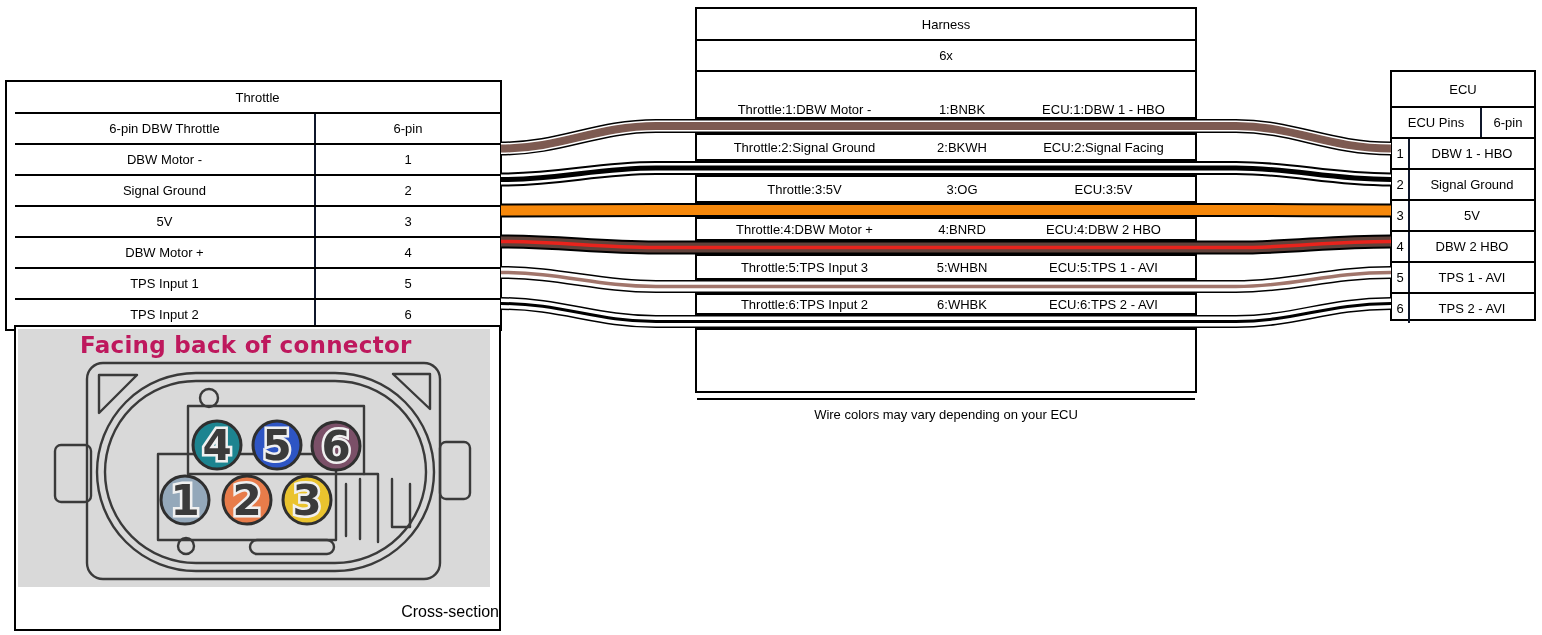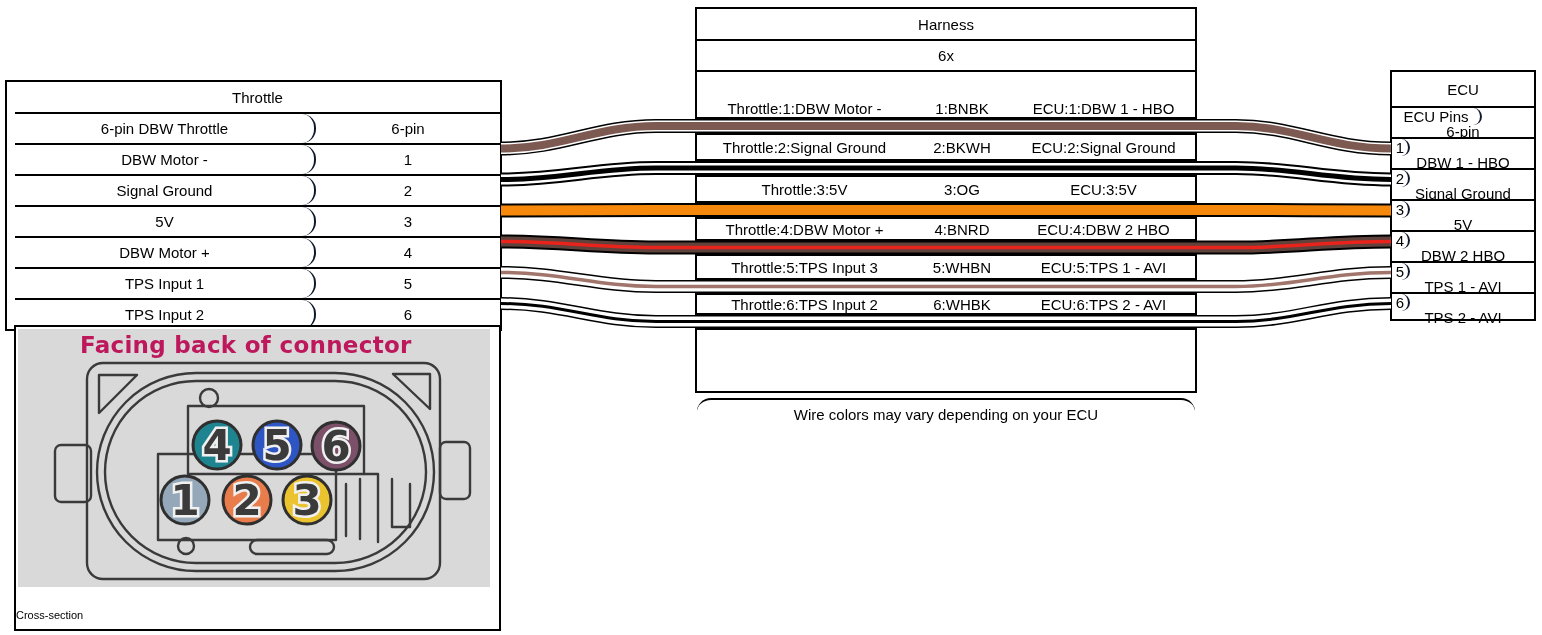--- a/index.html
+++ b/index.html
@@ -3,35 +3,35 @@
 <meta charset="utf-8">
 <style>
   html,body{margin:0;padding:0;background:#ffffff;}
   .canvas{position:relative;width:1542px;height:635px;background:#ffffff;
           font-family:"Liberation Sans",sans-serif;color:#000;overflow:hidden;}
 
   
   .dtable{position:absolute;background:#fff;border:2px solid #000;box-sizing:border-box;z-index:1;}
   .trow{display:flex;box-sizing:border-box;}
   .cell{display:flex;align-items:center;justify-content:center;box-sizing:border-box;
-        font-size:15px;white-space:nowrap;overflow:hidden;border-radius:14px;}
+        font-size:13px;white-space:nowrap;overflow:hidden;}
   .btop{border-top:2px solid #000;}
   .bright{border-right:2px solid #0f172a;}
 
   
   .throttle{left:5px;top:80px;width:497px;height:251px;padding-left:8px;}
   .throttle .t-title{height:30px;}
   .throttle .hrow,.throttle .drow{height:31px;}
   .throttle .c1{width:301px;}
   .throttle .c2{flex:1;}
 
   
   .ecu{left:1390px;top:70px;width:146px;height:251px;}
   .ecu .t-title{height:34px;}
-  .ecu .hrow,.ecu .drow{height:31px;flex-direction:column;}
+  .ecu .hrow,.ecu .drow{height:31px;}
   .ecu .hc1{width:90px;}
   .ecu .hc2{flex:1;}
   .ecu .pc{width:18px;}
   .ecu .lc{flex:1;}
 
   
   .harness{left:695px;top:7px;width:502px;height:386px;}
   .harness .h-title{height:30px;}
   .harness .h-sub{height:31px;}
   .h-textrow{display:flex;box-sizing:border-box;border-top:2px solid #000;border-bottom:2px solid #000;}
@@ -43,21 +43,21 @@
   .wire-gap{box-sizing:border-box;}
   .h-spacer{height:33px;border-top:2px solid #000;box-sizing:border-box;}
   .h-note{height:30px;border-top:2px solid #000;box-sizing:border-box;margin-top:37px;}
 
   
   .panel{position:absolute;left:14px;top:325px;width:487px;height:306px;
          border:2px solid #000;box-sizing:border-box;background:#fff;z-index:1;}
   .photo{position:absolute;left:2px;top:2px;width:472px;height:258px;background:#d9d9d9;}
   .photo-title{position:absolute;left:62px;top:3px;font-family:"DejaVu Sans",sans-serif;
                font-weight:700;font-size:23px;color:#be185d;letter-spacing:0.3px;}
-  .cross-caption{position:absolute;left:0;bottom:8px;width:100%;text-align:left;font-size:11px;}
+  .cross-caption{position:absolute;left:0;bottom:8px;width:100%;text-align:right;font-size:16px;}
 
   .sketch-line{stroke:#3a3a3a;stroke-width:2.4;fill:none;stroke-linecap:round;stroke-linejoin:round;}
 
   
   .wires-svg{position:absolute;left:0;top:0;z-index:5;pointer-events:none;}
 </style>
 </head>
 <body>
 
 <div class="canvas">
@@ -116,21 +116,21 @@
         <div class="h-textrow h-first" style="height: 49px;">
           <div class="cell hcol1">Throttle:1:DBW Motor -</div>
           <div class="cell hcol2">1:BNBK</div>
           <div class="cell hcol3">ECU:1:DBW 1 - HBO</div>
         </div>
         <div class="wire-gap" style="height: 14px;"></div>
 
         <div class="h-textrow" style="height: 28px;">
           <div class="cell hcol1">Throttle:2:Signal Ground</div>
           <div class="cell hcol2">2:BKWH</div>
-          <div class="cell hcol3">ECU:2:Signal Ground</div>
+          <div class="cell hcol3">ECU:2:Signal Facing</div>
         </div>
         <div class="wire-gap" style="height: 14px;"></div>
 
         <div class="h-textrow" style="height: 28px;">
           <div class="cell hcol1">Throttle:3:5V</div>
           <div class="cell hcol2">3:OG</div>
           <div class="cell hcol3">ECU:3:5V</div>
         </div>
         <div class="wire-gap" style="height: 14px;"></div>
 

